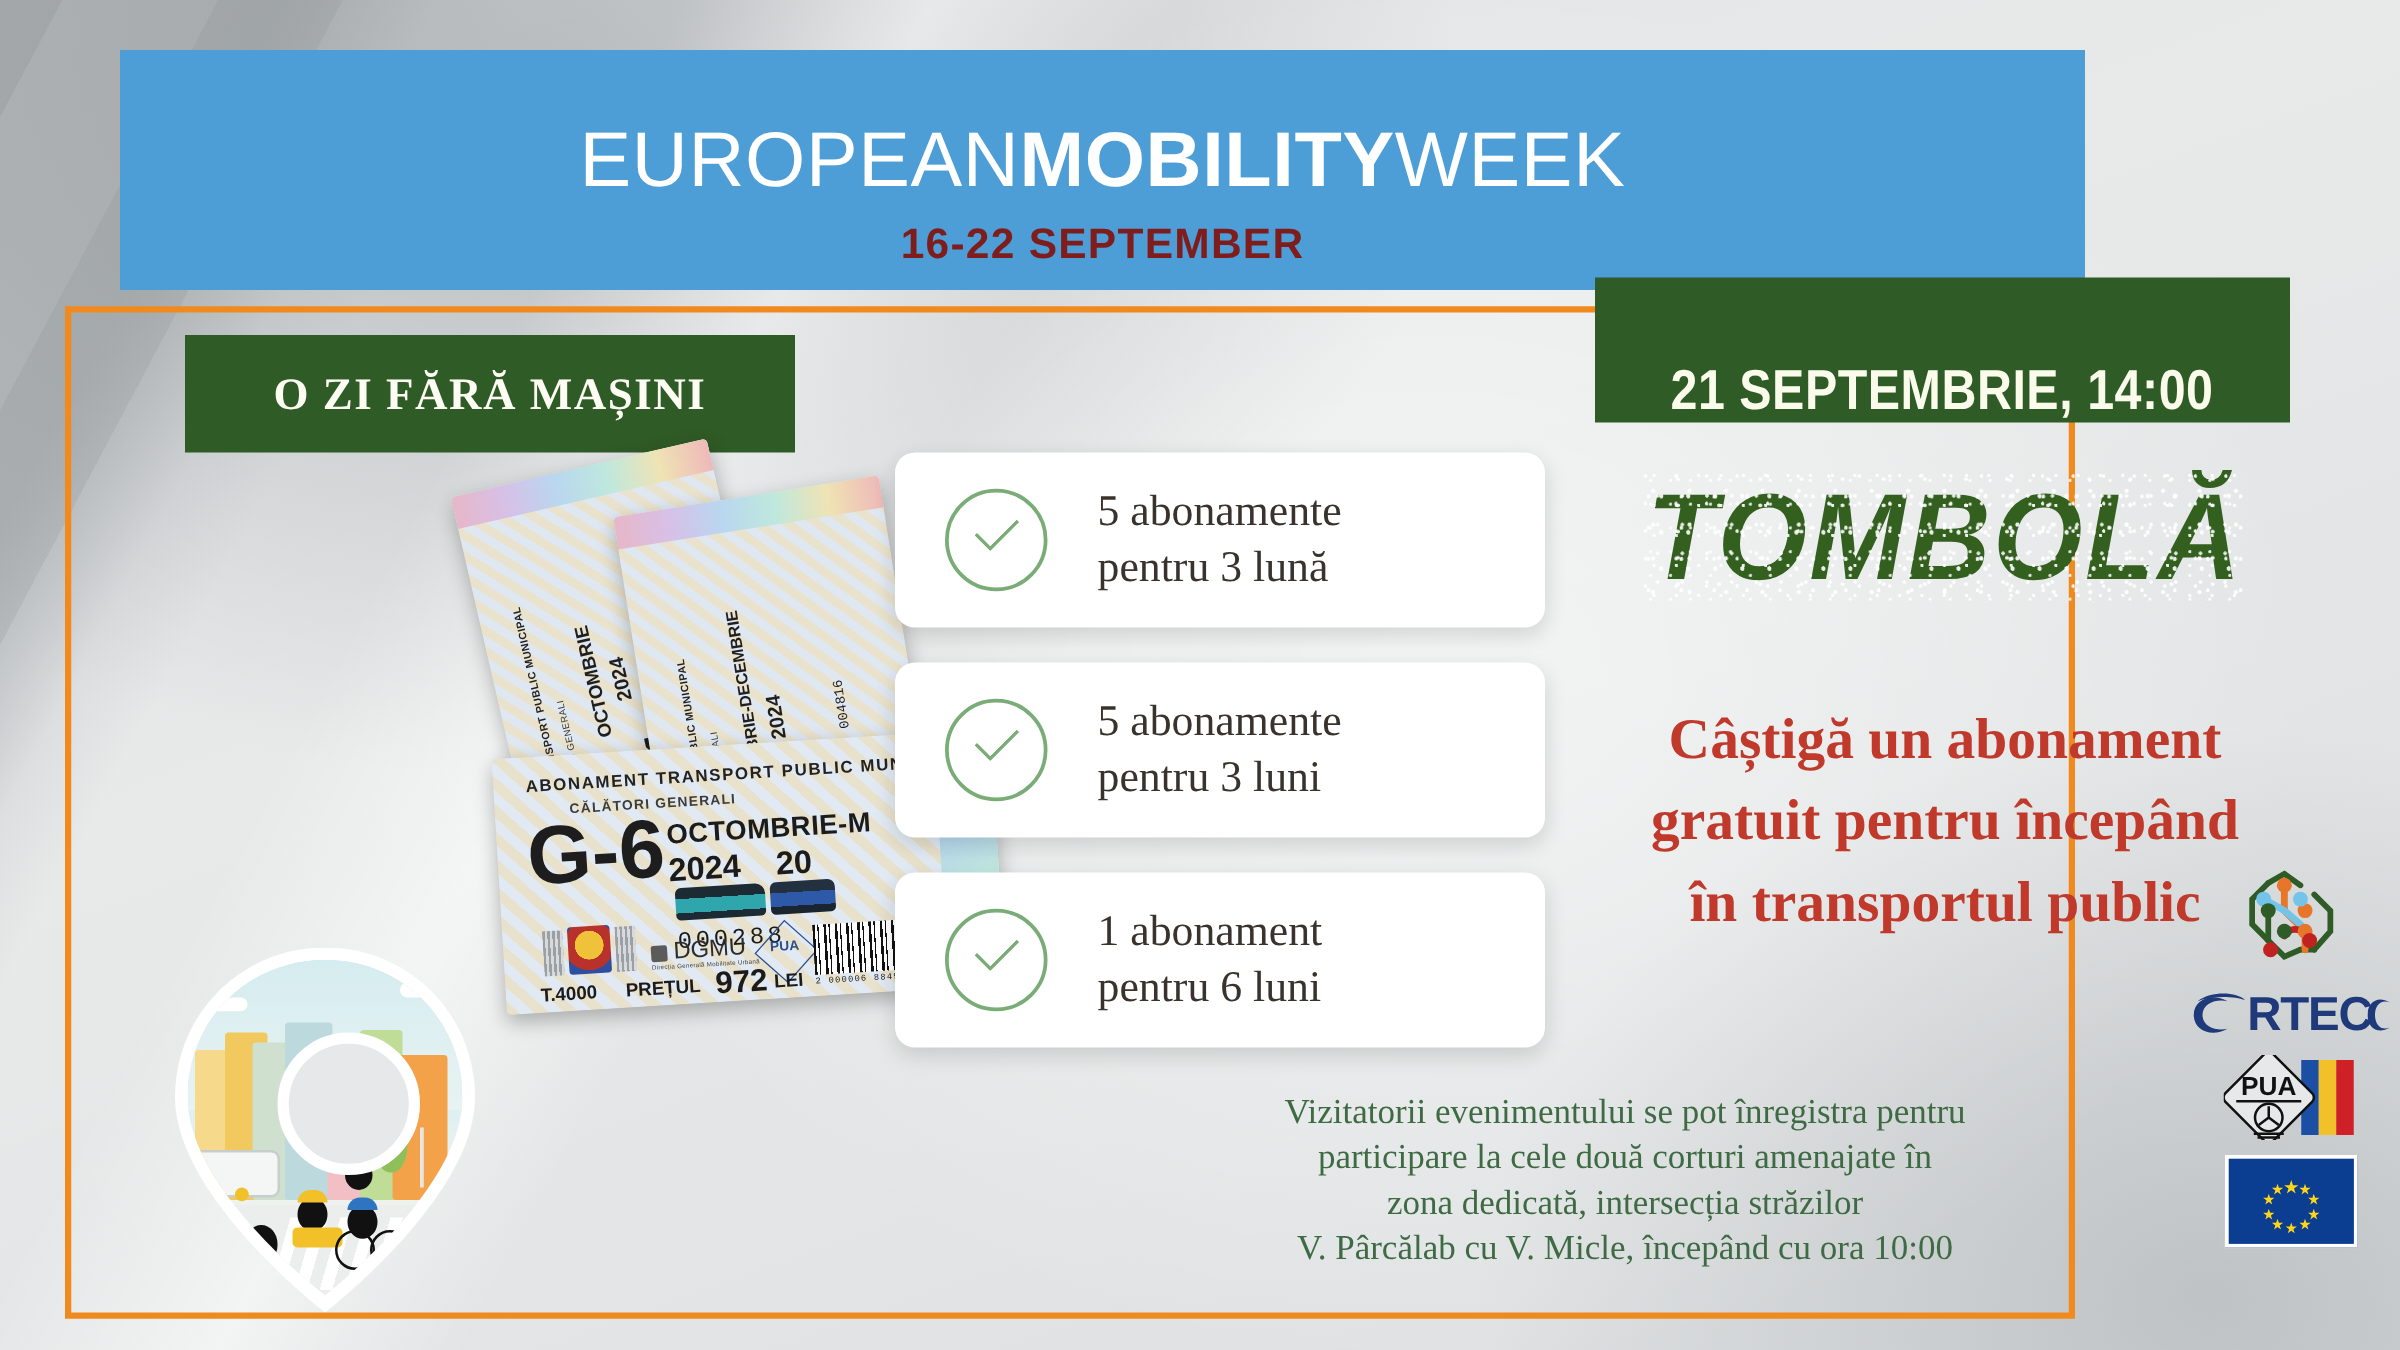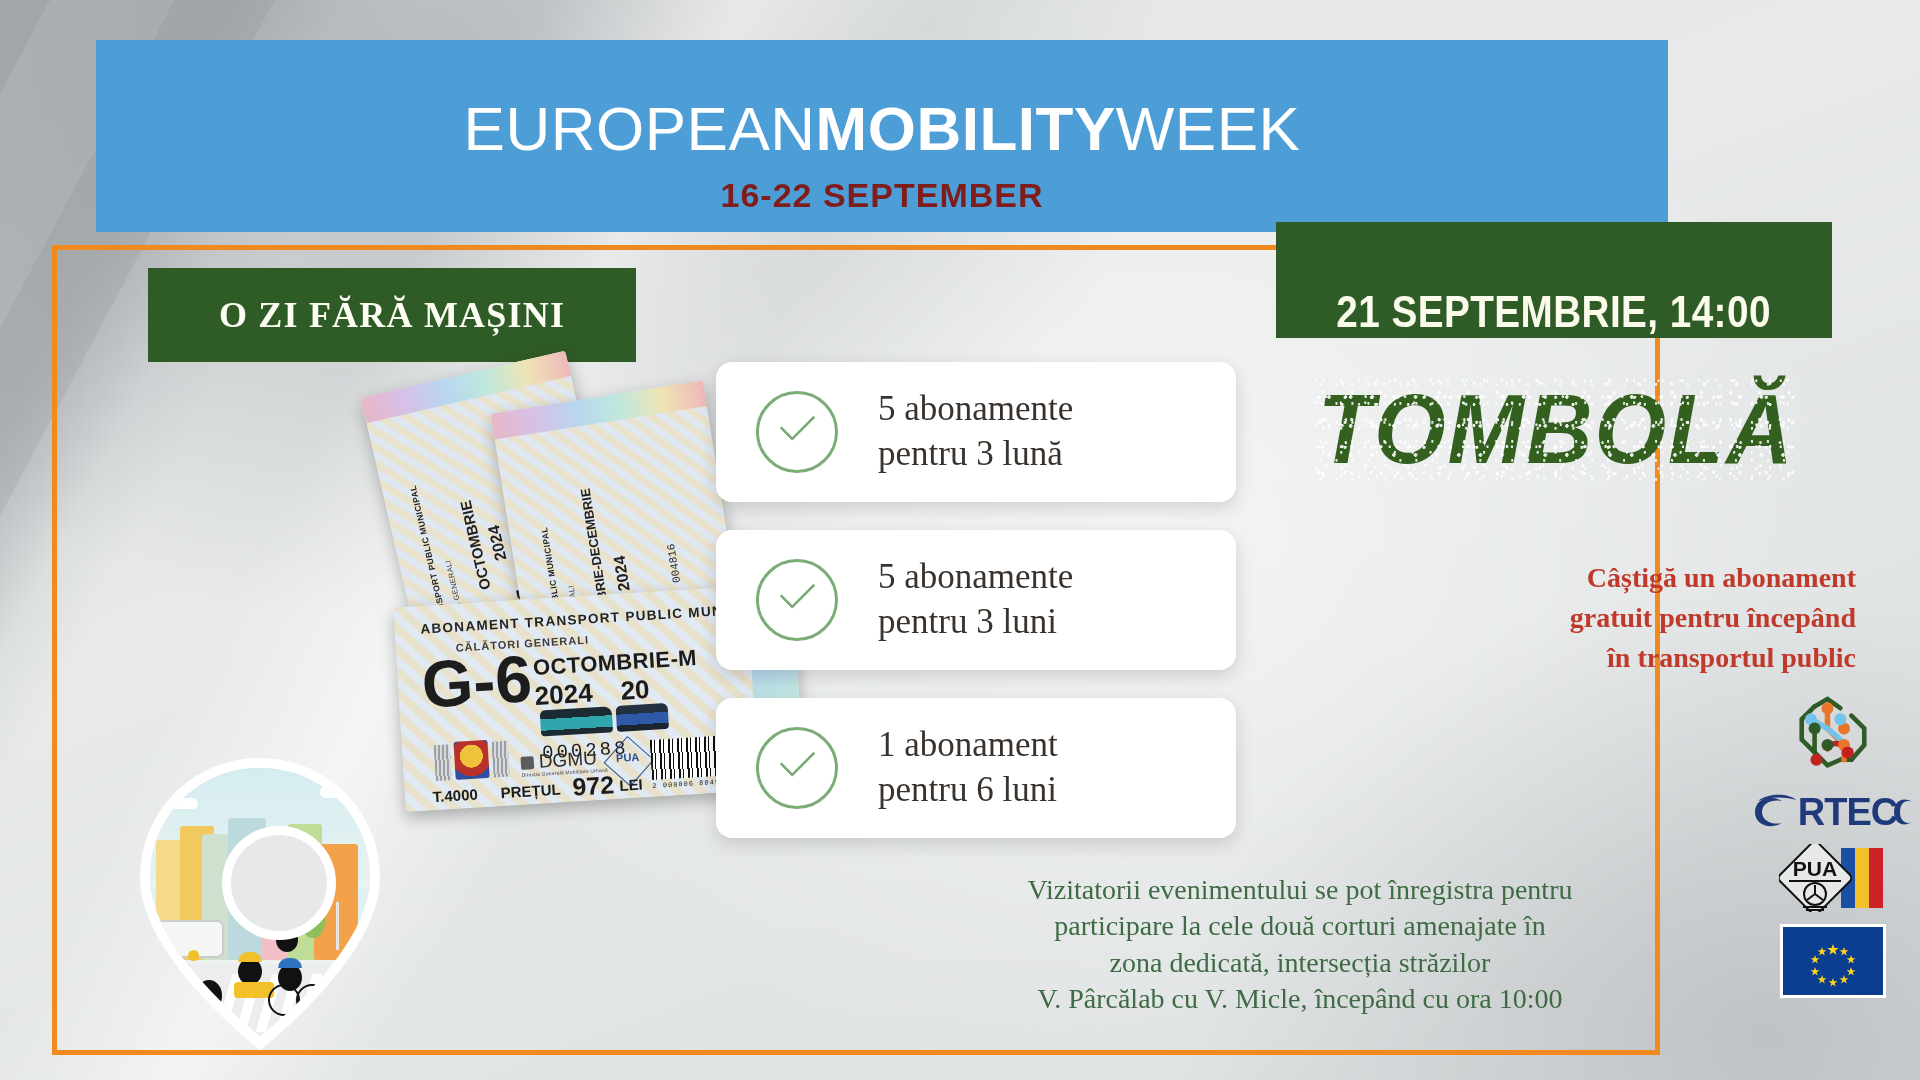--- a/index.html
+++ b/index.html
@@ -94,22 +94,22 @@
       radial-gradient(circle at 12% 22%, rgba(255,255,255,.9) 0 1.3px, transparent 1.6px),
       radial-gradient(circle at 31% 62%, rgba(255,255,255,.9) 0 1.6px, transparent 1.9px),
       radial-gradient(circle at 55% 18%, rgba(255,255,255,.9) 0 1.2px, transparent 1.5px),
       radial-gradient(circle at 72% 72%, rgba(255,255,255,.9) 0 1.7px, transparent 2px),
       radial-gradient(circle at 88% 35%, rgba(255,255,255,.9) 0 1.4px, transparent 1.7px),
       radial-gradient(circle at 20% 85%, rgba(255,255,255,.9) 0 1.5px, transparent 1.8px),
       radial-gradient(circle at 44% 44%, rgba(255,255,255,.85) 0 1.2px, transparent 1.5px),
       radial-gradient(circle at 64% 90%, rgba(255,255,255,.85) 0 1.3px, transparent 1.6px);
     background-size:26px 22px,31px 27px,19px 24px,23px 29px,35px 21px,28px 25px,17px 19px,21px 23px;
     mix-blend-mode:screen;}
-  #winline{position:absolute;left:1216px;top:518px;width:600px;text-align:right;
-    font-family:"Liberation Serif",serif;font-weight:700;font-size:28px;line-height:1.42;
+  #winline{position:absolute;left:1216px;top:518px;width:600px;text-align:center;
+    font-family:"Liberation Serif",serif;font-weight:700;font-size:46px;line-height:1.42;
     color:#c0392b;}
 
   
   #info{position:absolute;left:855px;top:832px;width:810px;text-align:center;
     font-family:"Liberation Serif",serif;font-size:28px;line-height:1.30;color:#3f6b44;}
 
   
   #logos{position:absolute;left:1718px;top:648px;width:150px;}
   .logo{margin-bottom:12px;display:flex;justify-content:center;}
 

